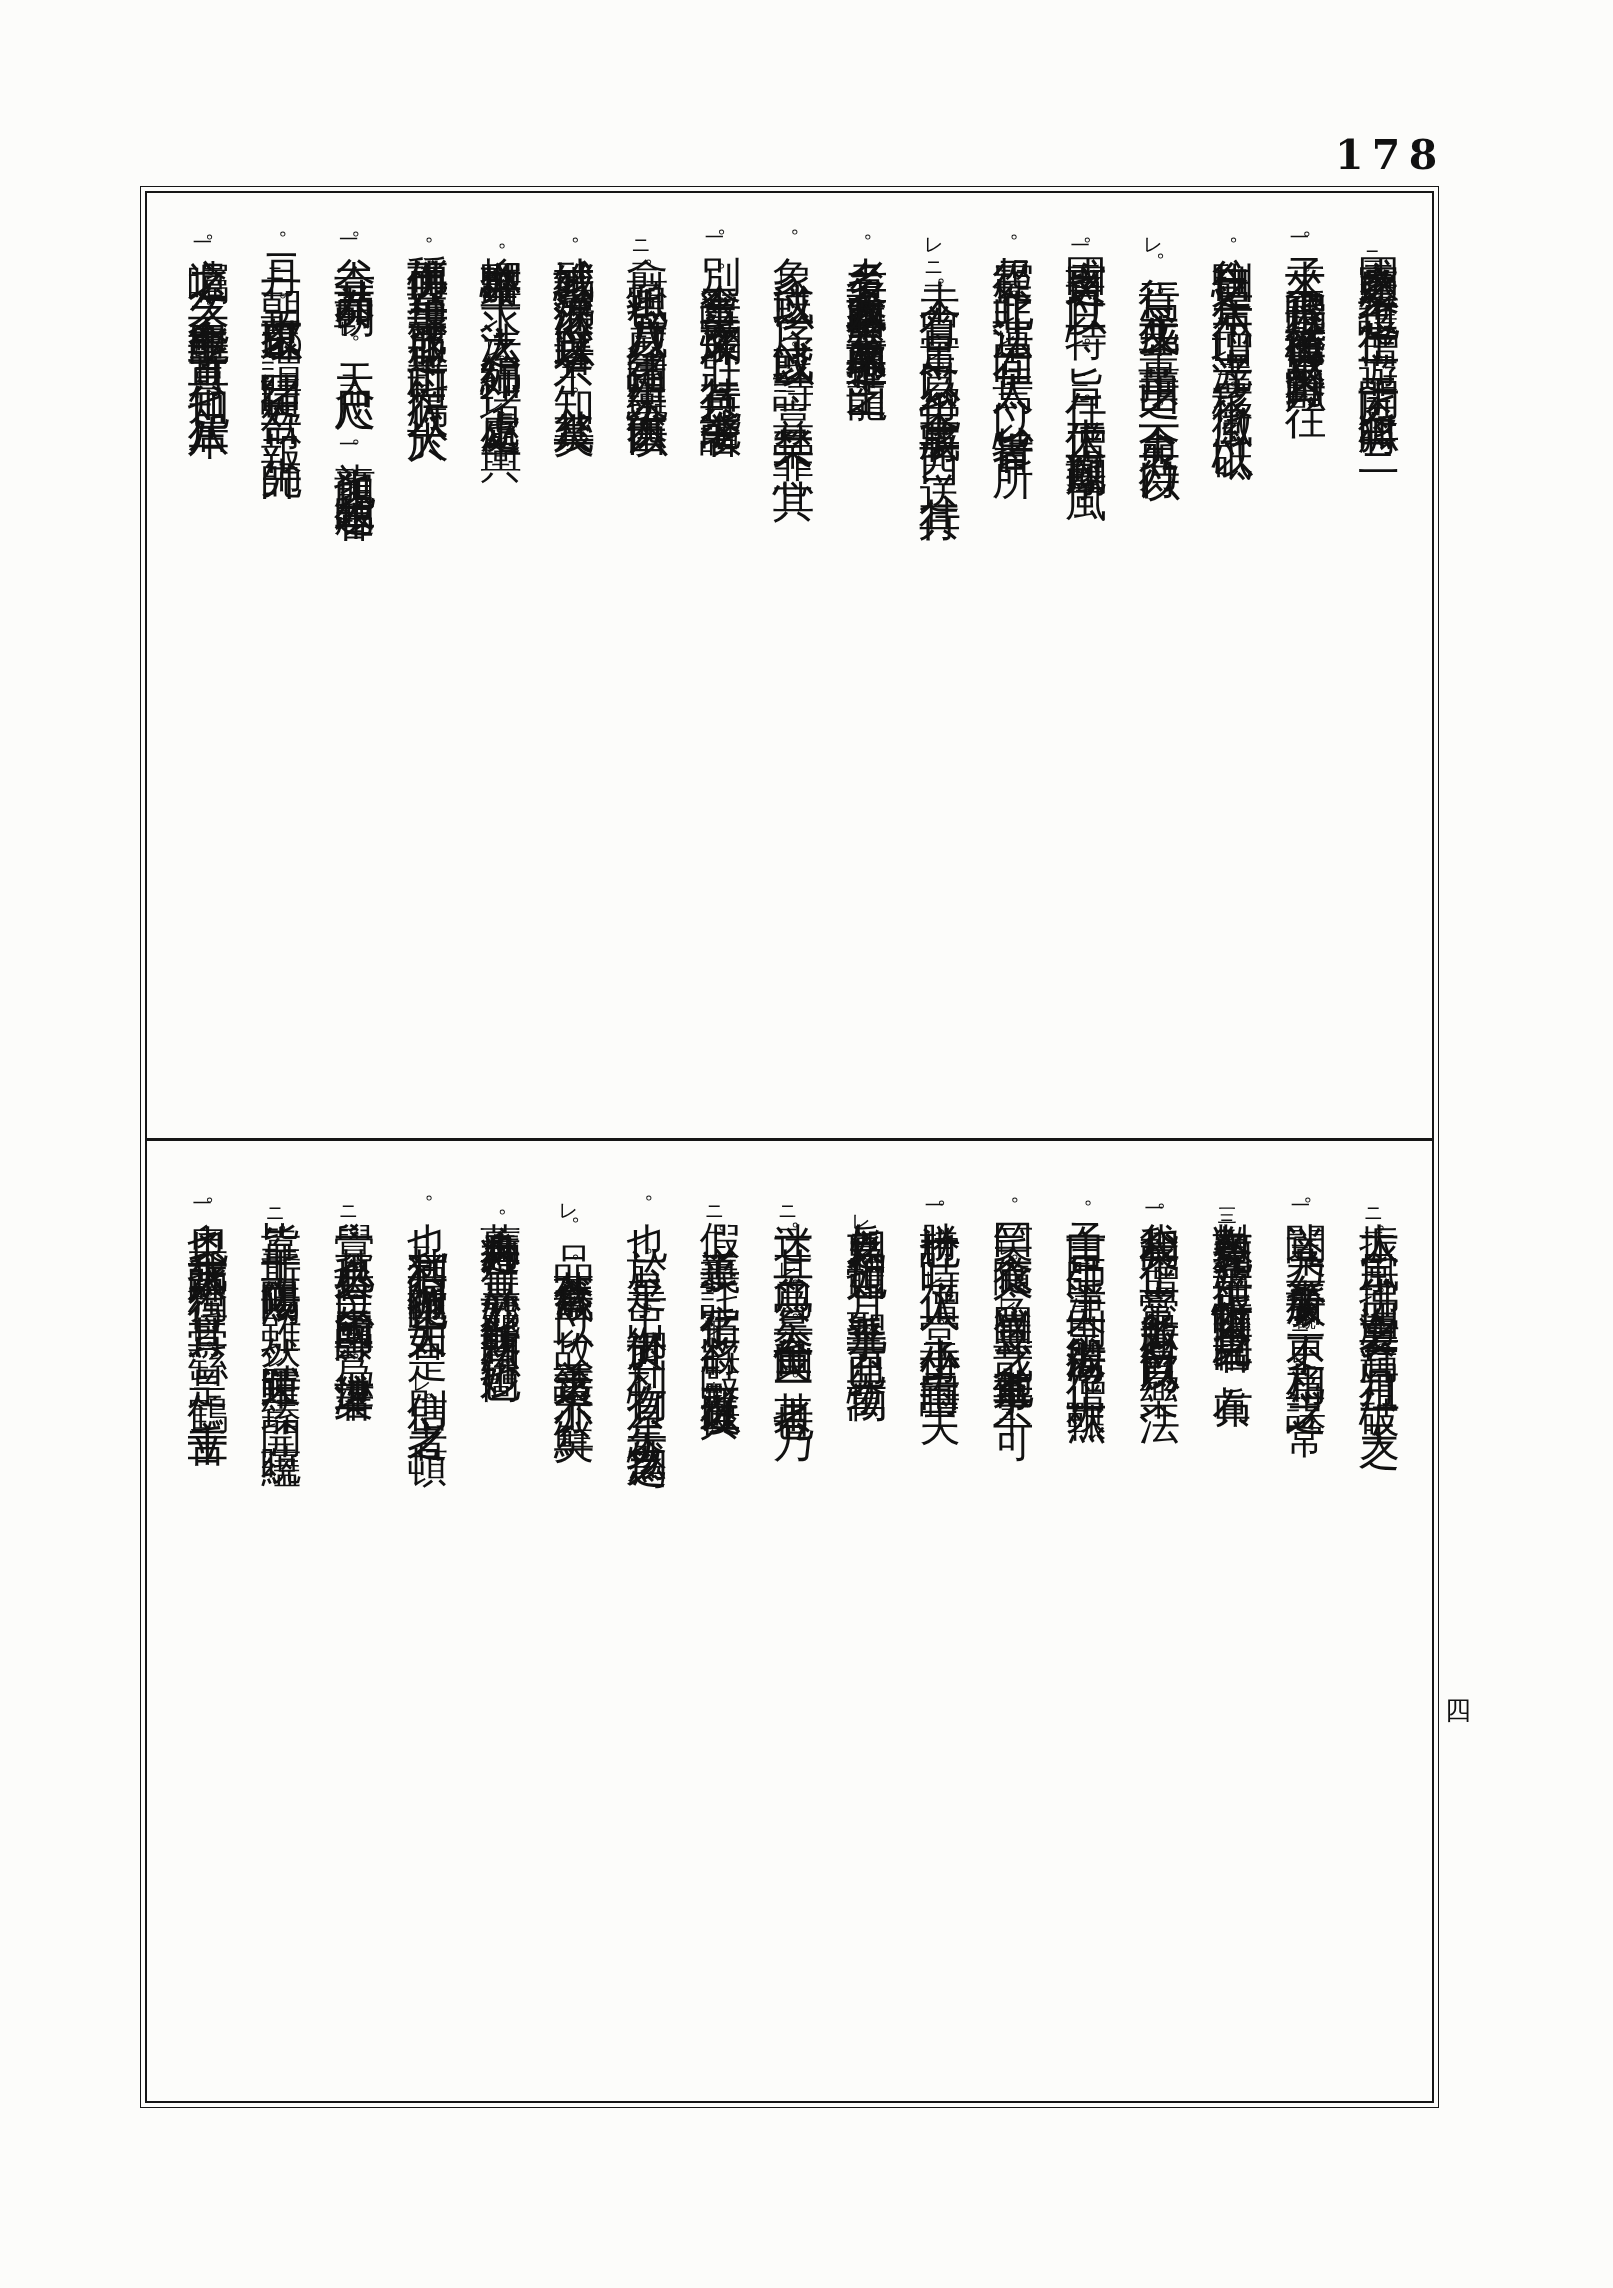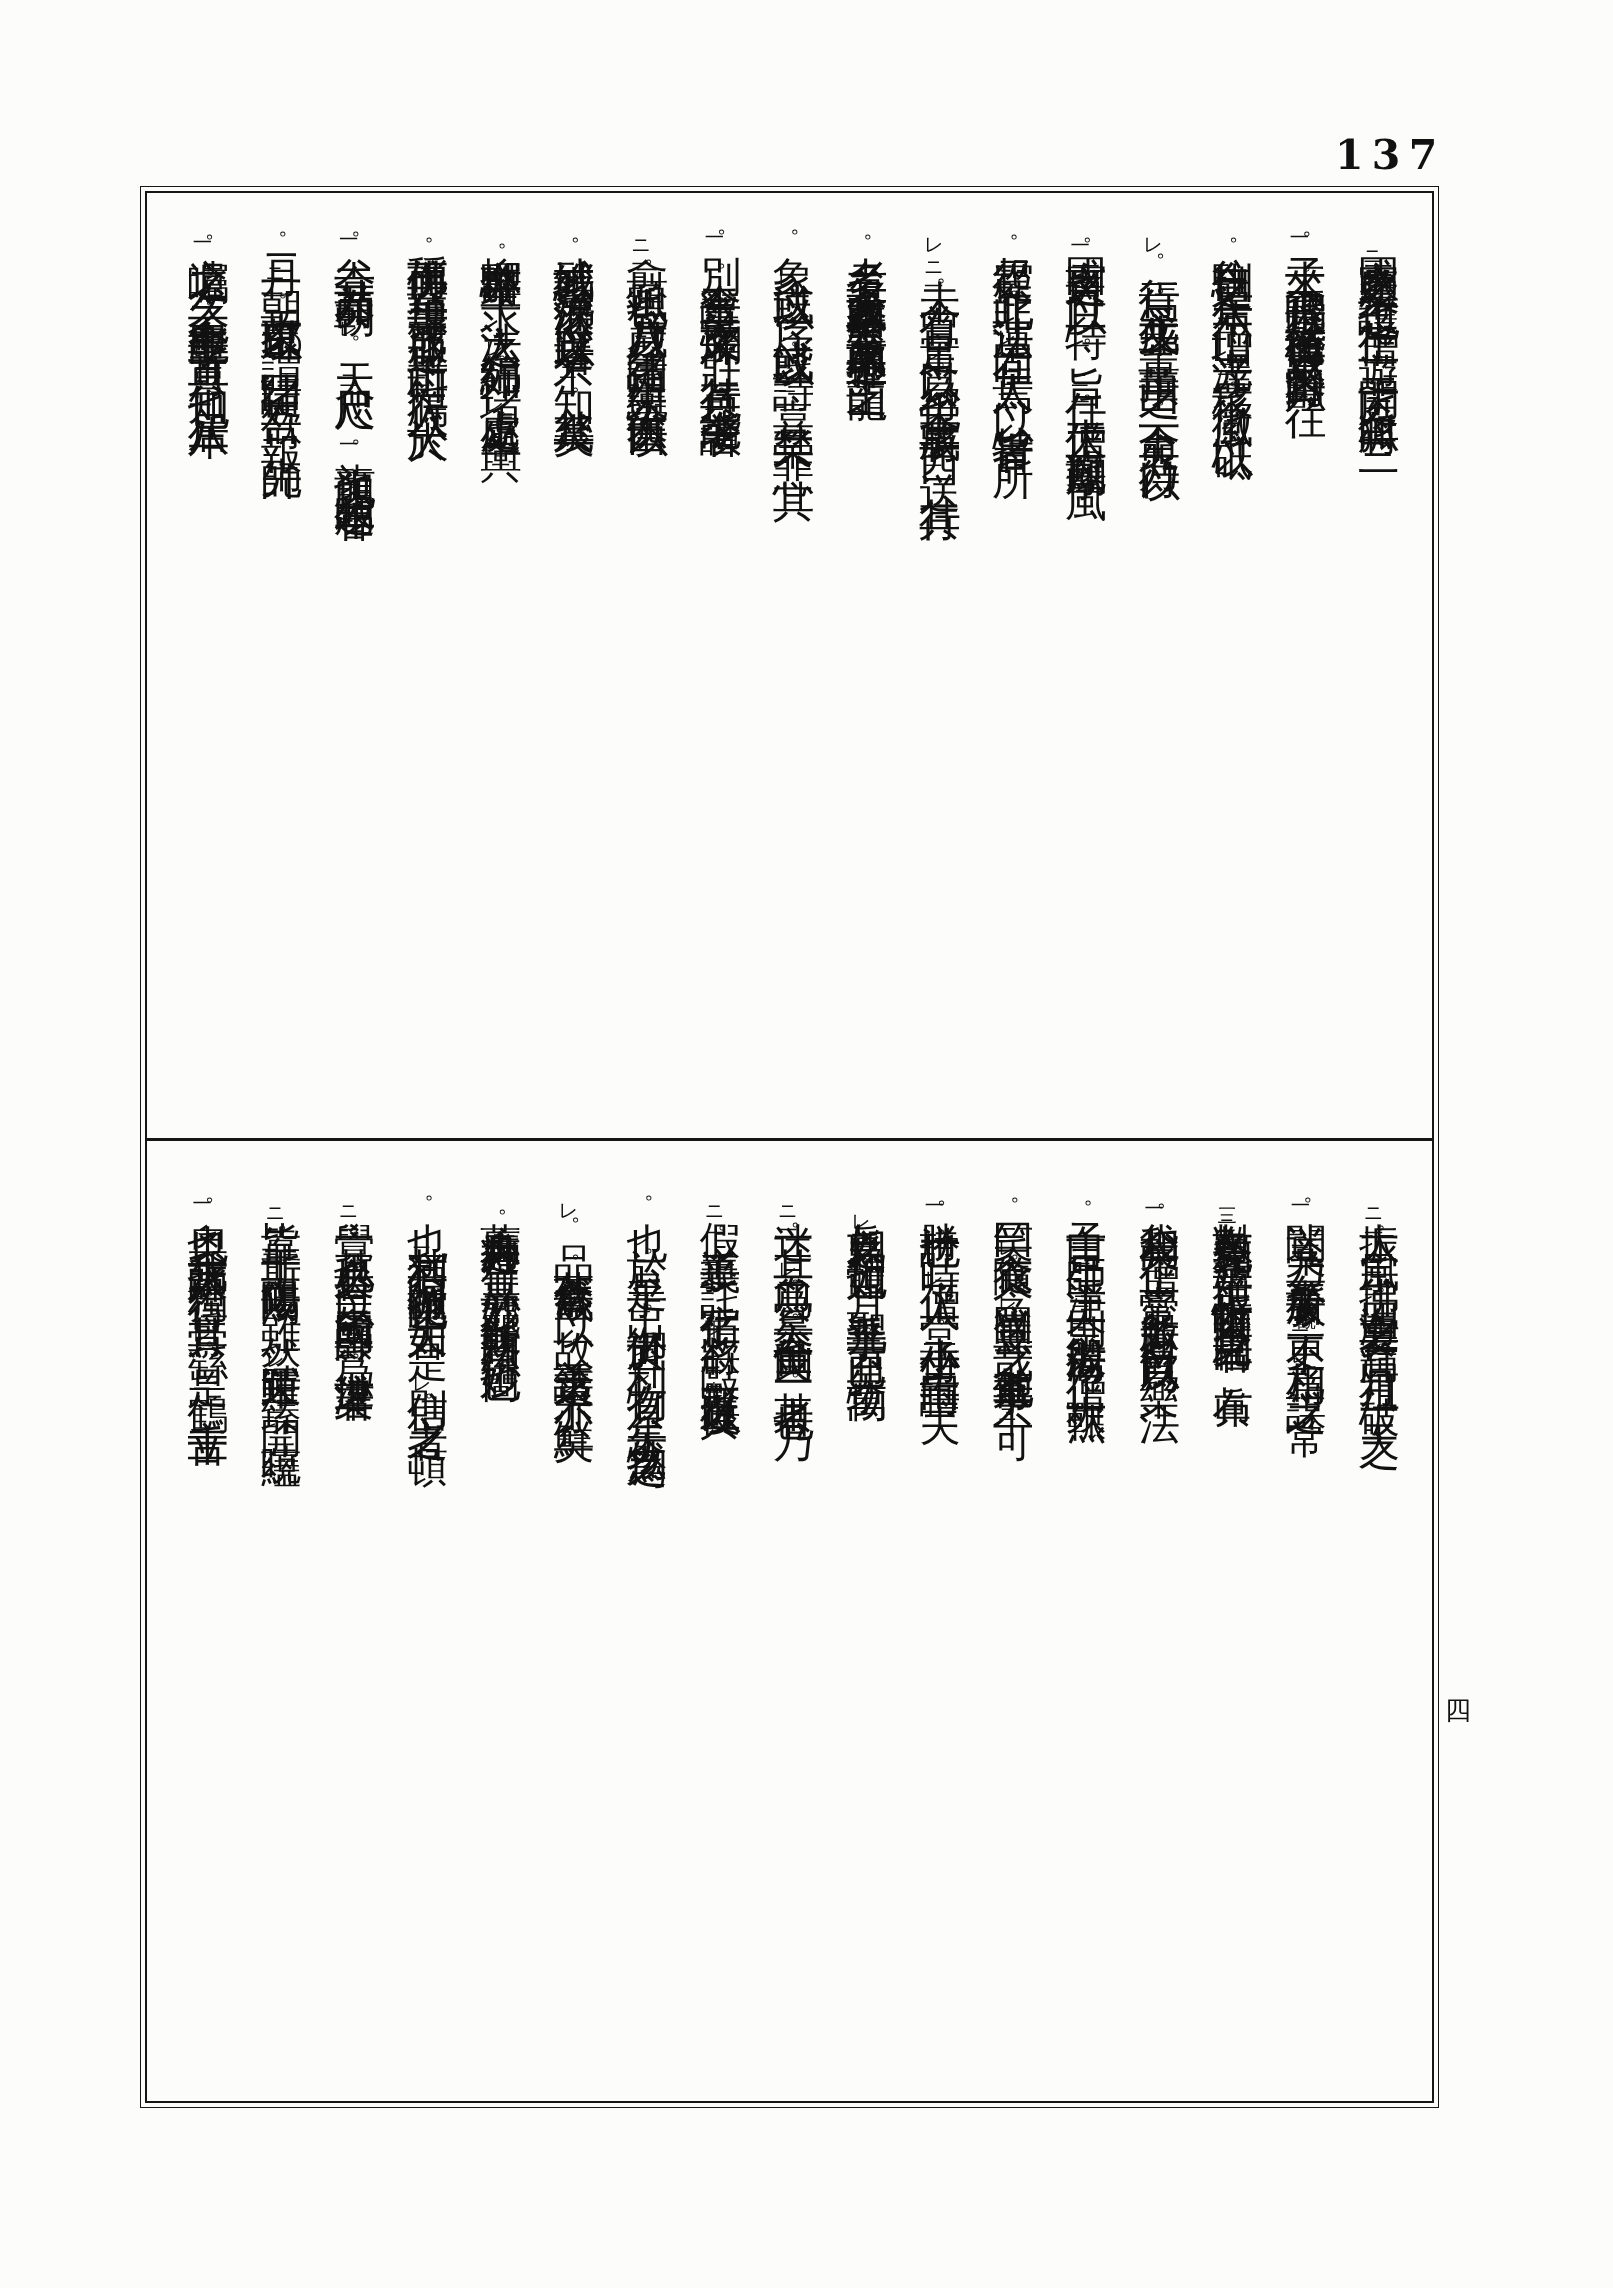--- a/index.html
+++ b/index.html
@@ -58,21 +58,21 @@
     font-size:20px;line-height:1.05;letter-spacing:0.9px;
   }
   .leaf{
     position:absolute;left:1445px;top:1698px;
     font-size:26px;line-height:1;
   }
 </style>
 </head>
 <body>
 
-<div class="pageno">137</div>
+<div class="pageno">178</div>
 
 <div class="frame">
   <div class="frame-inner">
     <div class="block top">
         <div class="col">國家之慶賴<span class="k">ニ</span>護念<span class="k">一</span>也<span class="p">。</span>僧正<span class="p">。</span>遊<span class="k">ニ</span>于閑庭<span class="k">一</span><span class="p">。</span>白狐將<span class="k">ニ</span>三</div>
         <div class="col">子<span class="k">一</span>來<span class="p">。</span>喜鳴飛躍<span class="p">。</span>然後稽首而去<span class="p">。</span>又山禽野獸<span class="p">。</span>往</div>
         <div class="col">往自馴之<span class="p">。</span>居六年<span class="p">。</span>山增<span class="k">ニ</span>光澤<span class="k">一</span><span class="p">。</span>衆移<span class="k">ニ</span>徽風<span class="k">一</span><span class="p">。</span>以砥</div>
         <div class="col"><span class="k">レ</span>行焉<span class="p">。</span>元文戊午<span class="p">。</span>董<span class="k">ニ</span>華頂山<span class="k">一</span>之　命下矣<span class="p">。</span>乃待以<span class="k">ニ</span></div>
         <div class="col">國賓之斑<span class="k">一</span><span class="p">。</span>且以<span class="k">ニ</span>特　旨<span class="k">一</span><span class="p">。</span>任<span class="k">ニ</span>大僧正<span class="k">一</span><span class="p">。</span>龍翔鳳擧<span class="p">。</span>風</div>
         <div class="col">起雲從<span class="p">。</span>此非<span class="k">ニ</span>法運<span class="k">一</span><span class="p">。</span>固在<span class="k">レ</span>人焉<span class="p">。</span>以<span class="k">ニ</span>特旨<span class="k">一</span>者<span class="p">。</span>所</div>

